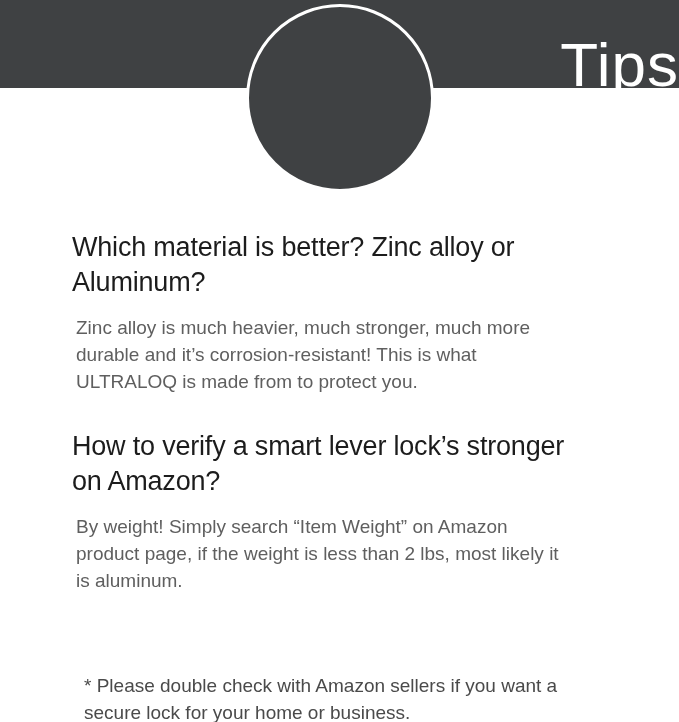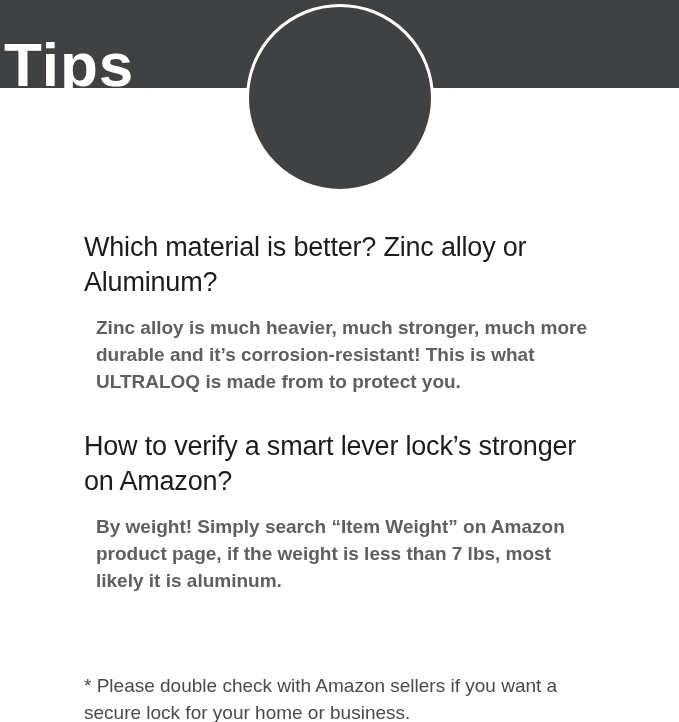--- a/index.html
+++ b/index.html
@@ -24,28 +24,28 @@
   
   .header {
     position: relative;
     width: 679px;
     height: 88px;
     background: #3f4143;
   }
 
   .header-title {
     position: absolute;
-    left: 4px;
+    left: 12px;
     right: 0;
     top: 34px;
-    text-align: left;
+    text-align: right;
     color: #ffffff;
     font-size: 62px;
     line-height: 62px;
-    font-weight: 700;
+    font-weight: 400;
     letter-spacing: 1px;
     z-index: 3;
   }
 
   
   .header-rule {
     position: absolute;
     top: 88px;
     left: 0;
     width: 679px;
@@ -77,21 +77,21 @@
     transform: translateX(-50%);
     width: 200px;
     height: 88px;
     background: #3f4143;
     z-index: 2;
   }
 
   
   .content {
     position: absolute;
-    left: 84px;
+    left: 72px;
     top: 230px;
     width: 520px;
   }
 
   .qa-block {
     margin-bottom: 34px;
   }
 
   .question {
     color: #1c1c1c;
@@ -99,22 +99,22 @@
     line-height: 35px;
     font-weight: 400;
     margin: 0 0 14px 0;
     letter-spacing: -0.2px;
   }
 
   .answer {
     color: #5f5f5f;
     font-size: 19px;
     line-height: 27px;
-    font-weight: 700;
-    margin: 12px;
+    font-weight: 400;
+    margin: 4px;
     max-width: 500px;
   }
 
   .footnote {
     position: absolute;
     left: 84px;
     top: 672px;
     width: 520px;
     color: #4a4a4a;
     font-size: 19px;
@@ -135,20 +135,20 @@
 
   <div class="content">
 
     <div class="qa-block">
       <h2 class="question">Which material is better? Zinc alloy or Aluminum?</h2>
       <p class="answer">Zinc alloy is much heavier, much stronger, much more durable and it’s corrosion-resistant! This is what ULTRALOQ is made from to protect you.</p>
     </div>
 
     <div class="qa-block">
       <h2 class="question">How to verify a smart lever lock’s stronger on Amazon?</h2>
-      <p class="answer">By weight! Simply search “Item Weight” on Amazon product page, if the weight is less than 7 lbs, most likely it is aluminum.</p>
+      <p class="answer">By weight! Simply search “Item Weight” on Amazon product page, if the weight is less than 2 lbs, most likely it is aluminum.</p>
     </div>
 
   </div>
 
   <div class="footnote">* Please double check with Amazon sellers if you want a secure lock for your home or business.</div>
 
 </div>
 
 </body></html>

